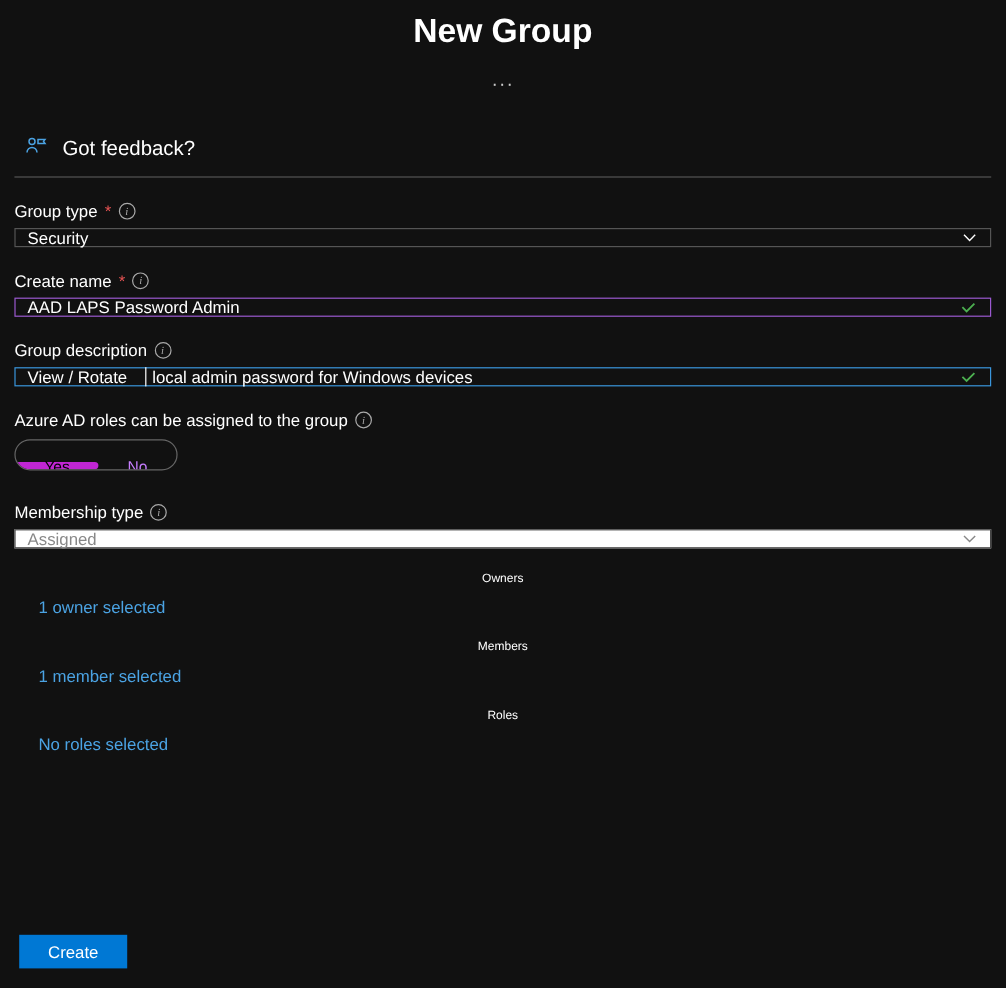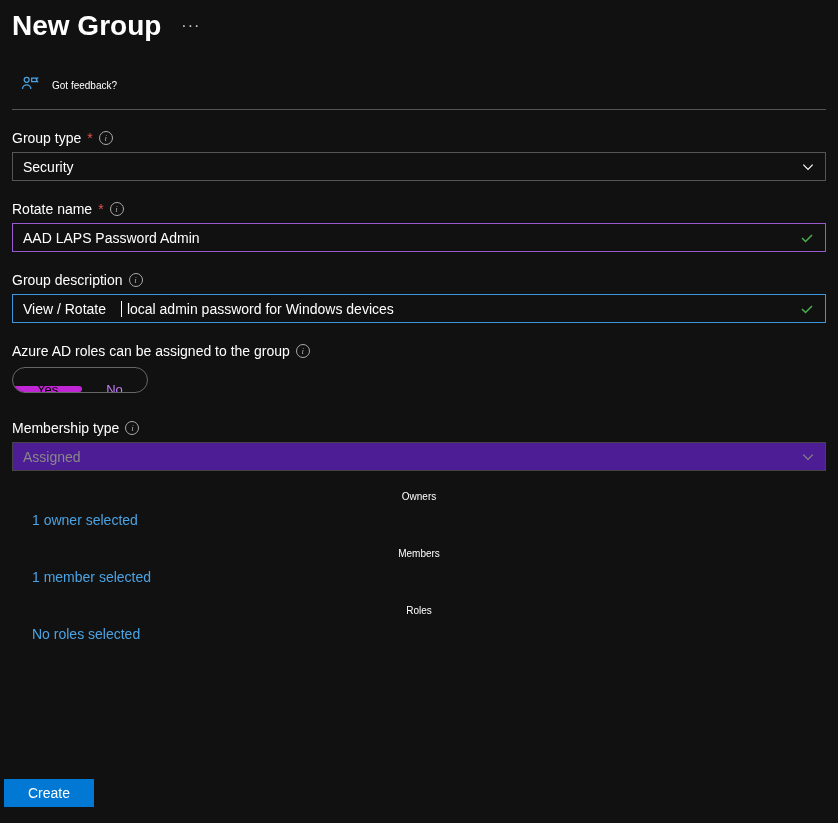--- a/index.html
+++ b/index.html
@@ -14,20 +14,21 @@
       font-size: 14px;
       width: 838px;
       height: 823px;
       padding: 0 12px;
     }
     .header {
       display: flex;
       align-items: center;
       gap: 20px;
       padding: 10px 0 24px 0;
+      flex-direction: column;
     }
     .page-title {
       font-size: 28px;
       font-weight: 600;
     }
     .ellipsis-icon {
       color: #cccccc;
       font-size: 16px;
       letter-spacing: 1px;
     }
@@ -35,21 +36,21 @@
       display: flex;
       align-items: center;
       gap: 12px;
       padding: 8px 0 12px 8px;
     }
     .feedback-icon svg {
       width: 20px;
       height: 20px;
     }
     .feedback-text {
-      font-size: 10px;
+      font-size: 17px;
     }
     hr.divider {
       border: none;
       border-top: 1px solid #555555;
       margin-bottom: 20px;
     }
     .field-block {
       margin-bottom: 20px;
     }
     .field-label-row {
@@ -75,28 +76,28 @@
       font-style: italic;
       font-family: Georgia, serif;
     }
     .select, .input {
       width: 100%;
       background: #111111;
       border: 1px solid #555555;
       color: #ffffff;
       padding: 6px 10px;
       font-size: 14px;
-      height: 29px;
+      height: 16px;
       display: flex;
       align-items: center;
       justify-content: space-between;
       position: relative;
     }
     .select.disabled {
-      background: #4c1d95;
+      background: #ffffff;
       color: #888888;
       border-color: #444444;
     }
     .input.valid-purple {
       border-color: #9b59d0;
       justify-content: space-between;
     }
     .input.valid-blue {
       border-color: #3a96dd;
     }
@@ -150,21 +151,21 @@
     .link-text {
       color: #4ba3e3;
       font-size: 14px;
       margin-left: 20px;
       display: inline-block;
       margin-bottom: 20px;
     }
     .footer {
       position: absolute;
       bottom: 16px;
-      left: 4px;
+      left: 16px;
     }
     .create-button {
       background: #0078d4;
       color: #ffffff;
       border: none;
       padding: 6px 24px;
       font-size: 14px;
       cursor: pointer;
     }
     .cursor-caret {
@@ -209,21 +210,21 @@
       <svg viewBox="0 0 12 12" stroke="#ffffff" stroke-width="1" fill="none">
           <path d="M2 4l4 4 4-4"></path>
         </svg>
     </span>
   </div>
 </div>
 
 
 <div class="field-block">
   <div class="field-label-row">
-    <span>Rotate name</span>
+    <span>Create name</span>
     <span class="required-star">*</span>
     <span class="info-icon">i</span>
   </div>
   <div class="input valid-purple">
     <span class="input-text">AAD LAPS Password Admin</span>
     <span class="check-icon">
       <svg viewBox="0 0 16 16" stroke="#4caf50" stroke-width="1.5" fill="none">
           <path d="M3 8l3.5 3.5L13 5"></path>
         </svg>
     </span>

